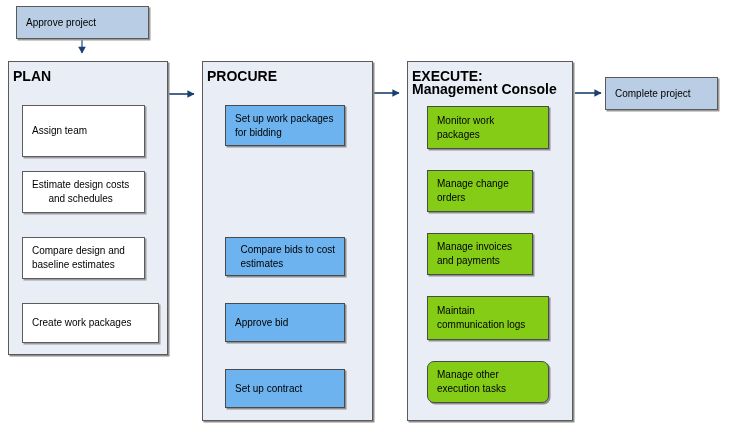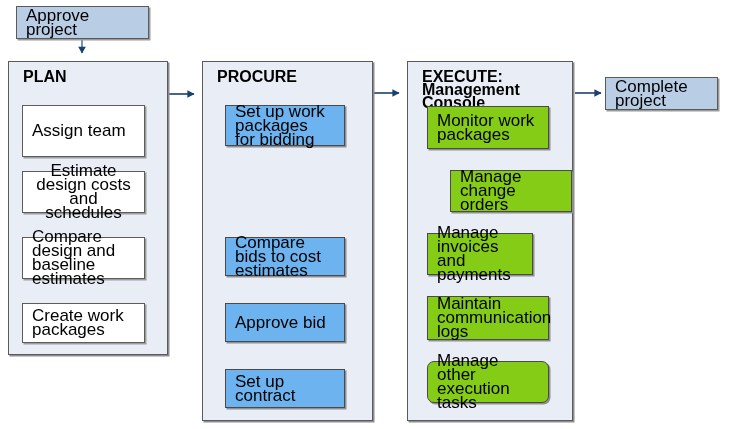--- a/index.html
+++ b/index.html
@@ -21,21 +21,21 @@
     width: 732px;
     height: 429px;
   }
 
   
   .node {
     position: absolute;
     box-sizing: border-box;
     display: flex;
     align-items: center;
-    font-size: 17px;
+    font-size: 10px;
     line-height: 14px;
     color: #000000;
     padding: 0 9px;
     white-space: pre-line;
   }
 
   
   .terminator {
     background: #b9cde5;
     border: 1px solid #5a5a5a;
@@ -45,23 +45,23 @@
   
   .lane {
     position: absolute;
     box-sizing: border-box;
     background: #e9edf6;
     border: 1px solid #5a5a5a;
     box-shadow: 1.5px 1.5px 0 0 #8d8d8d;
   }
   .lane-title {
     position: absolute;
-    left: 14px;
+    left: 4px;
     top: 8px;
-    font-size: 16px;
+    font-size: 14px;
     font-weight: bold;
     line-height: 13px;
     color: #000000;
     white-space: pre-line;
   }
 
   
   .step-plan {
     background: #ffffff;
     border: 1px solid #5c5c5c;
@@ -167,21 +167,21 @@
     <span>Assign team</span>
   </div>
   <div class="node step-plan" style="left:22px; top:171px; width:123px; height:42px;text-align:center;">
     <span>Estimate design costs
 and schedules</span>
   </div>
   <div class="node step-plan" style="left:22px; top:237px; width:123px; height:42px;">
     <span>Compare design and
 baseline estimates</span>
   </div>
-  <div class="node step-plan" style="left:22px; top:303px; width:123px; height:40px;">
+  <div class="node step-plan" style="left:22px; top:303px; width:137px; height:40px;">
     <span>Create work packages</span>
   </div>
 
   <div class="lane" style="left:202px; top:61px; width:171px; height:360px;">
     <div class="lane-title">PROCURE</div>
   </div>
   <div class="node step-procure" style="left:225px; top:105px; width:120px; height:41px;">
     <span>Set up work packages
 for bidding</span>
   </div>
@@ -197,21 +197,21 @@
   </div>
 
   <div class="lane" style="left:407px; top:61px; width:166px; height:360px;">
     <div class="lane-title">EXECUTE:
 Management Console</div>
   </div>
   <div class="node step-execute" style="left:427px; top:106px; width:122px; height:43px;">
     <span>Monitor work
 packages</span>
   </div>
-  <div class="node step-execute" style="left:427px; top:170px; width:122px; height:42px;margin-left:23px;">
+  <div class="node step-execute" style="left:427px; top:170px; width:106px; height:42px;">
     <span>Manage  change
 orders</span>
   </div>
   <div class="node step-execute" style="left:427px; top:233px; width:106px; height:42px;">
     <span>Manage  invoices
 and payments</span>
   </div>
   <div class="node step-execute" style="left:427px; top:296px; width:122px; height:44px;">
     <span>Maintain
 communication logs</span>

